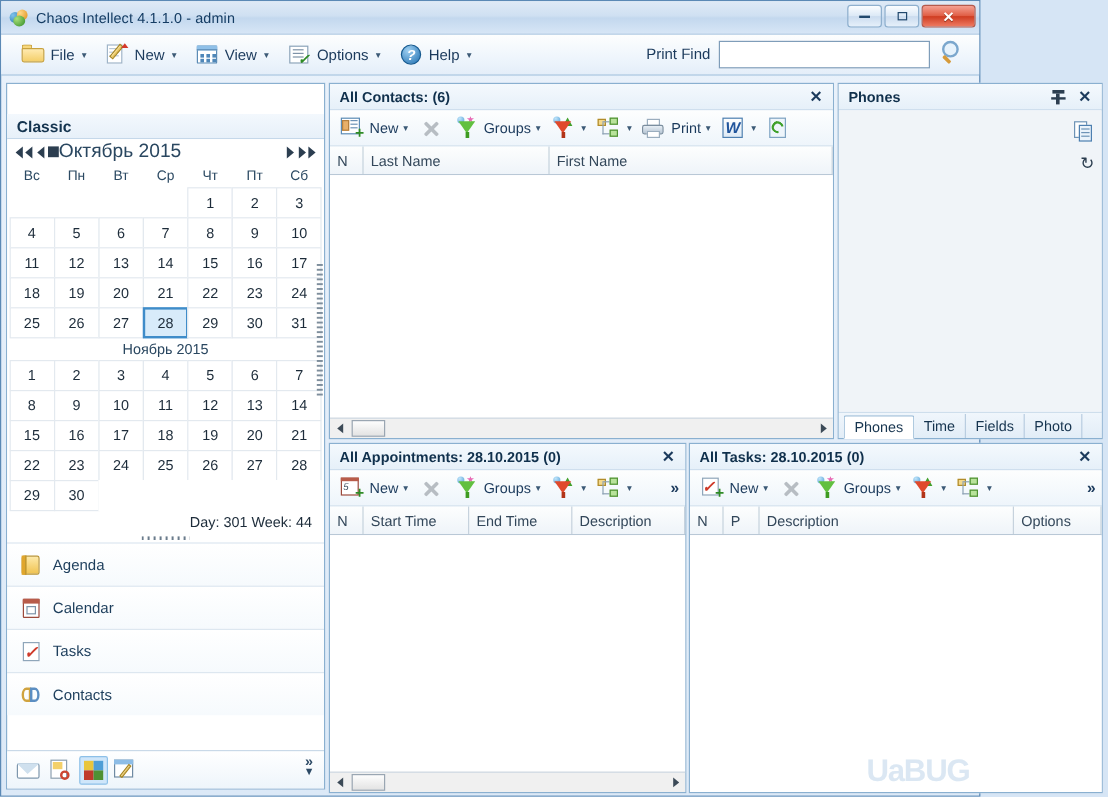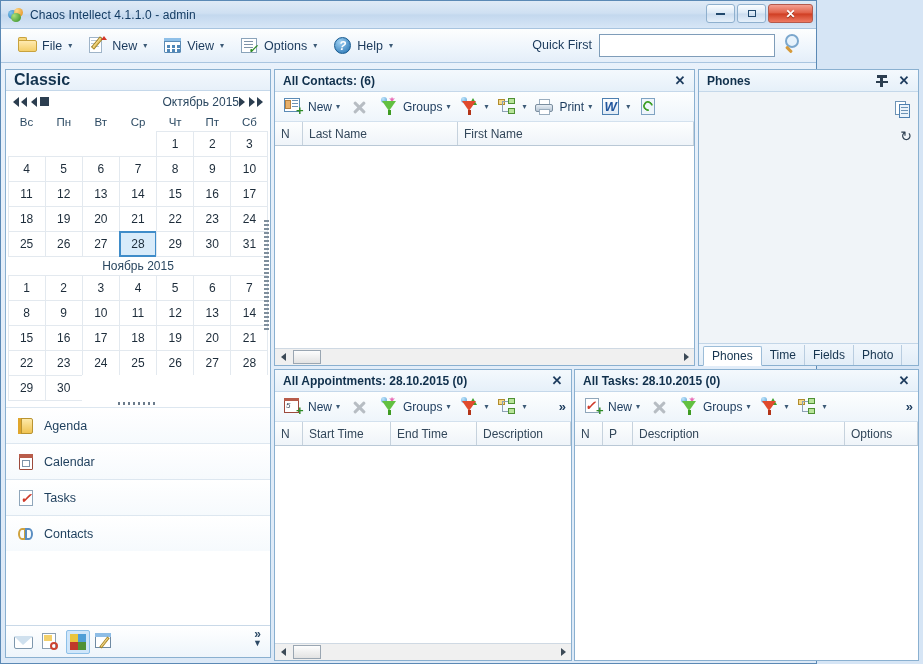--- a/index.html
+++ b/index.html
@@ -81,24 +81,24 @@
   .body{position:absolute;left:0;top:63px;right:0;bottom:0;}
 
   
   .sidebar{
     position:absolute;left:4px;top:5px;width:266px;bottom:5px;
     background:#fff;border:1px solid #8ab0d0;
     display:flex;flex-direction:column;
   }
   .side-head{height:21px;background:linear-gradient(#f3f8fd,#e7f0f9);
     border-bottom:1px solid #c5d8ea;display:flex;align-items:center;padding-left:8px;
-    font-weight:bold;color:#14344f;font-size:16px;}
+    font-weight:bold;color:#14344f;font-size:13px;margin-top:25px;}
   .calwrap{flex:0 0 auto;background:#fff;padding:0 2px;}
   .calnav{height:21px;display:flex;align-items:center;position:relative;padding:0 5px;}
-  .calnav .mon{flex:1;text-align:right;color:#2a4760;font-size:12px;}
+  .calnav .mon{flex:1;text-align:left;color:#2a4760;font-size:16px;}
   .nb{display:flex;gap:2px;cursor:pointer;}
   .tri-l{width:0;height:0;border-top:5px solid transparent;border-bottom:5px solid transparent;border-right:6px solid #2c3e50;}
   .tri-r{width:0;height:0;border-top:5px solid transparent;border-bottom:5px solid transparent;border-left:6px solid #2c3e50;}
   .sqr{width:9px;height:9px;background:#2c3e50;}
   .dowrow{display:grid;grid-template-columns:repeat(7,1fr);text-align:center;color:#2c4a63;font-size:11.5px;height:19px;align-items:center;}
   .daygrid{display:grid;grid-template-columns:repeat(7,1fr);}
   .dcell{height:26px;display:flex;align-items:center;justify-content:center;
     border:1px solid #e3e9ef;margin:-0.5px;font-size:12px;color:#1d2c3a;cursor:pointer;background:#fff;}
   .dcell.empty{border-color:transparent;cursor:default;}
   .dcell.sel{border:2px solid #3f8cc9;background:#d8ebfa;font-weight:normal;}
@@ -302,21 +302,21 @@
     <div class="mitem">
       <span class="ic ic-help">
           <i class="circ"></i>
           <i class="q">?</i>
         </span>
       <span>Help</span>
       <span class="caret">▾</span>
     </div>
 
     <div class="quickfind">
-      <span class="qf-label">Quick First</span>
+      <span class="qf-label">Print Find</span>
       <input class="qf-input" type="text" value="" placeholder="" style="">
       <span class="qf-search">
           <i class="ring"></i>
           <i class="hnd"></i>
         </span>
     </div>
   </div>
 
   <div class="body">
 
@@ -421,20 +421,21 @@
             <div class="dcell">27</div>
             <div class="dcell">28</div>
             <div class="dcell">29</div>
             <div class="dcell">30</div>
             <div class="dcell empty"></div>
             <div class="dcell empty"></div>
             <div class="dcell empty"></div>
             <div class="dcell empty"></div>
             <div class="dcell empty"></div>
           </div>
+        <div class="daystat">Day: 301  Week: 44</div>
         <div class="dotted">
             <i></i>
           </div>
       </div>
 
       <div class="navlist" id="navlist">
           <div class="navitem">
             <span class="nic nic-agenda">
               <i class="bk"></i>
               <i class="sp"></i>
@@ -742,14 +743,15 @@
       </div>
       <div class="grid-head" id="task-head">
           <div class="gh" style="width: 28px;">N</div>
           <div class="gh" style="width: 30px;">P</div>
           <div class="gh" style="width: 212px;">Description</div>
           <div class="gh" style="width: 80px; flex: 1 1 0%;">Options</div>
         </div>
       <div class="grid-body"></div>
     </div>
 
+    <div class="watermark">UaBUG</div>
   </div>
 </div>
 
 </body></html>

